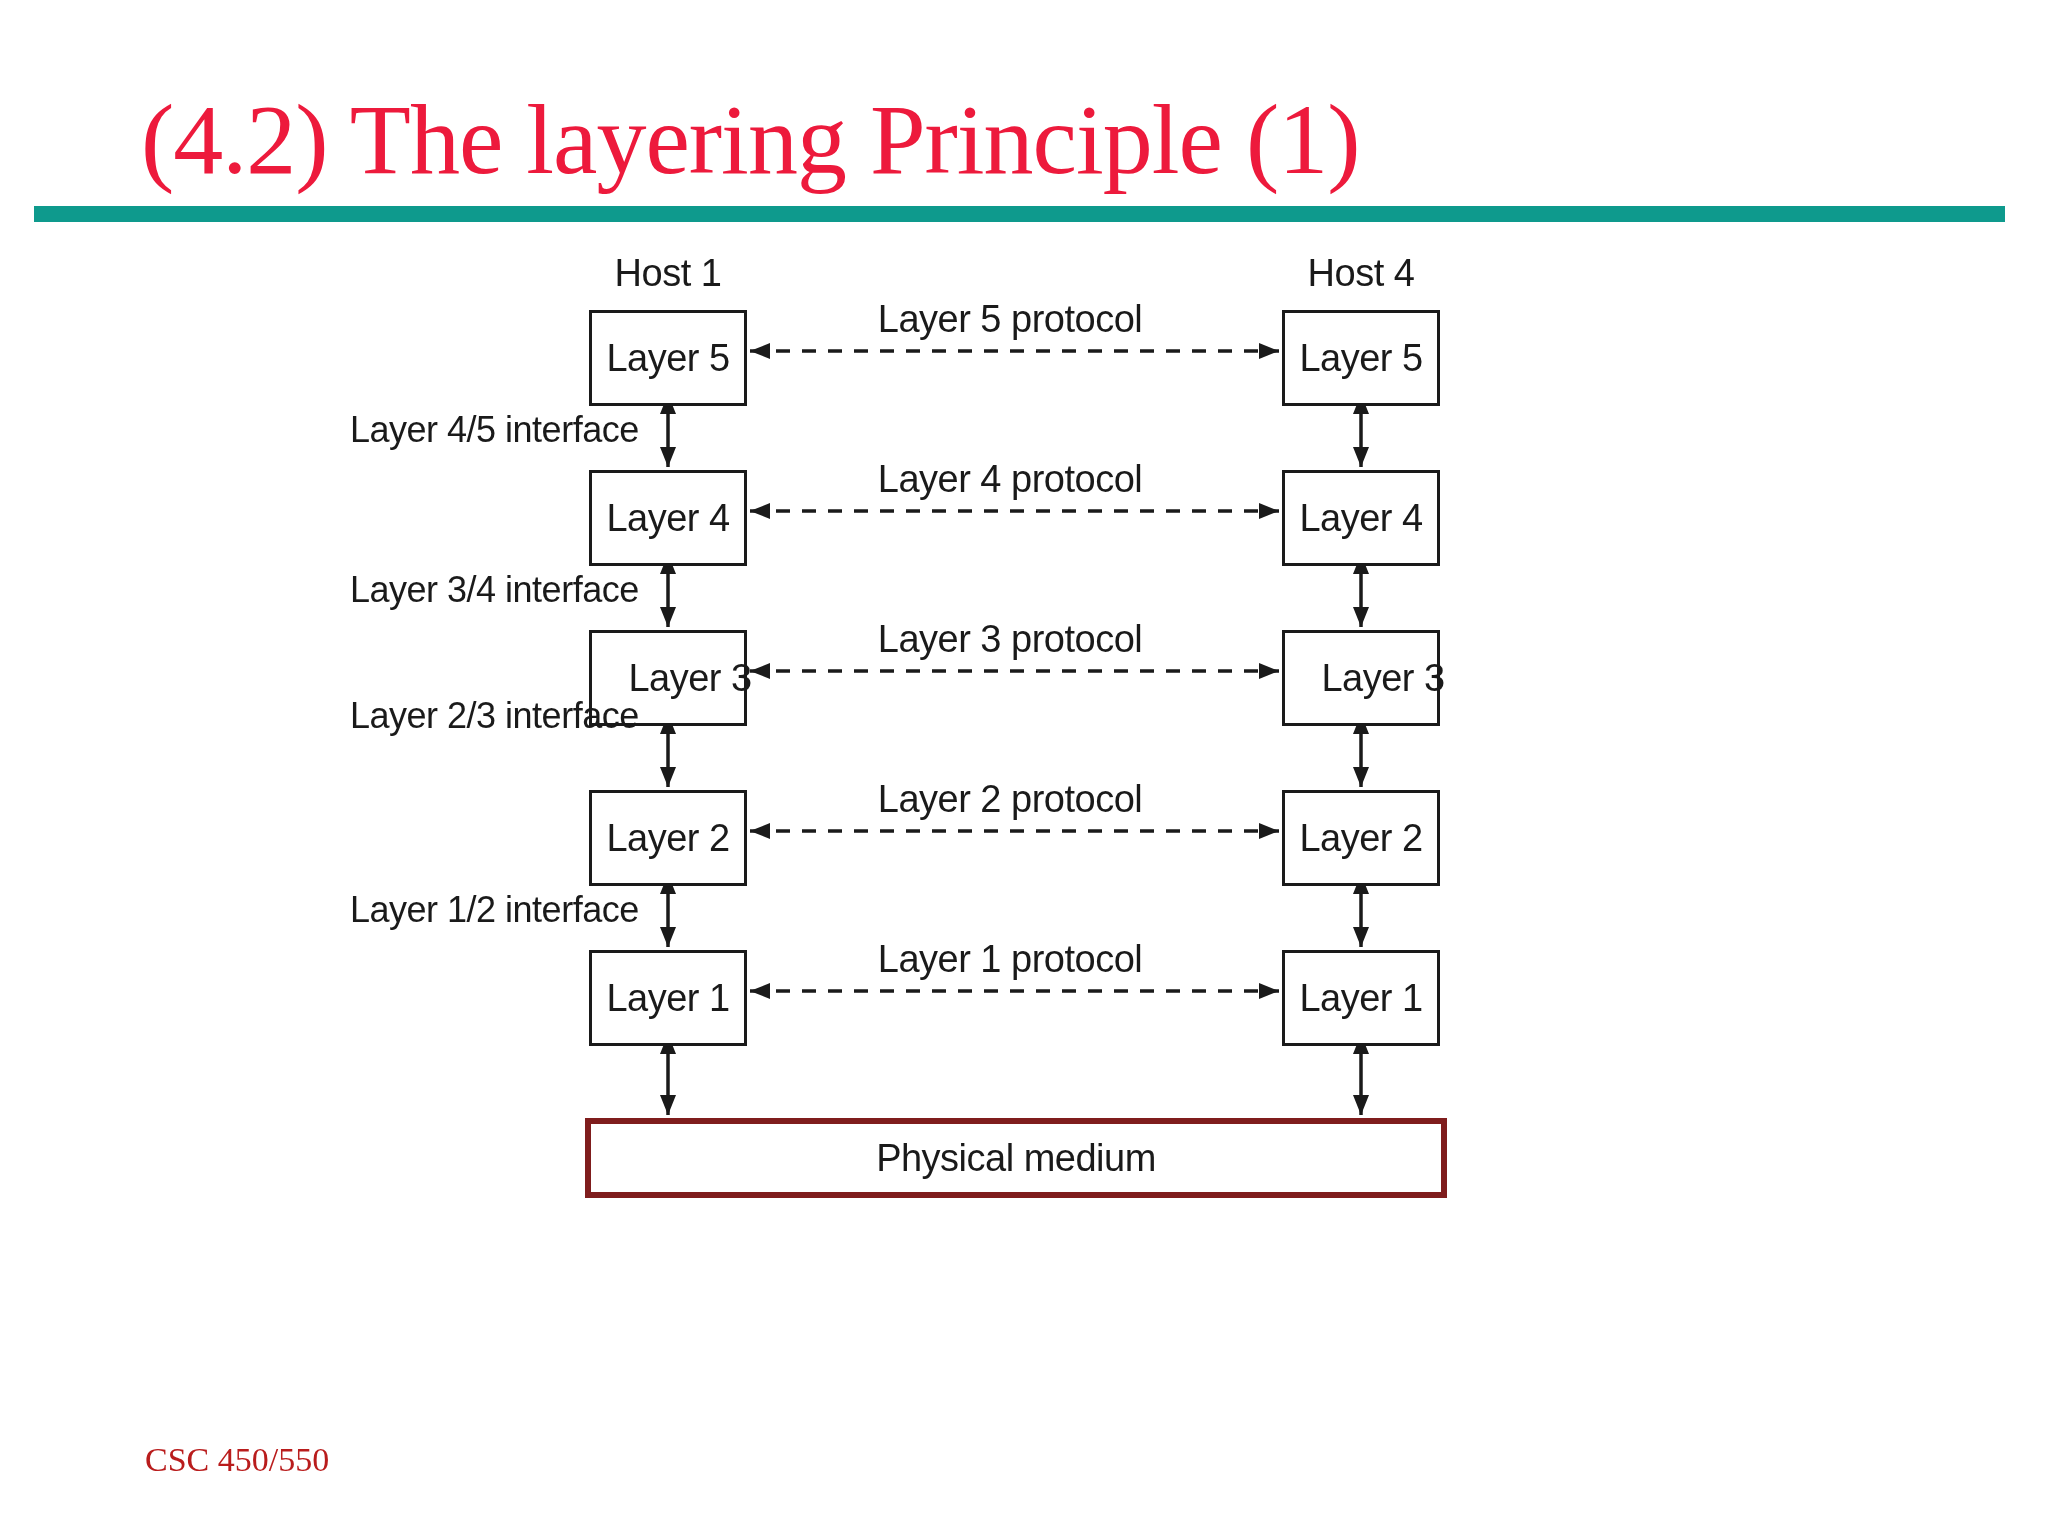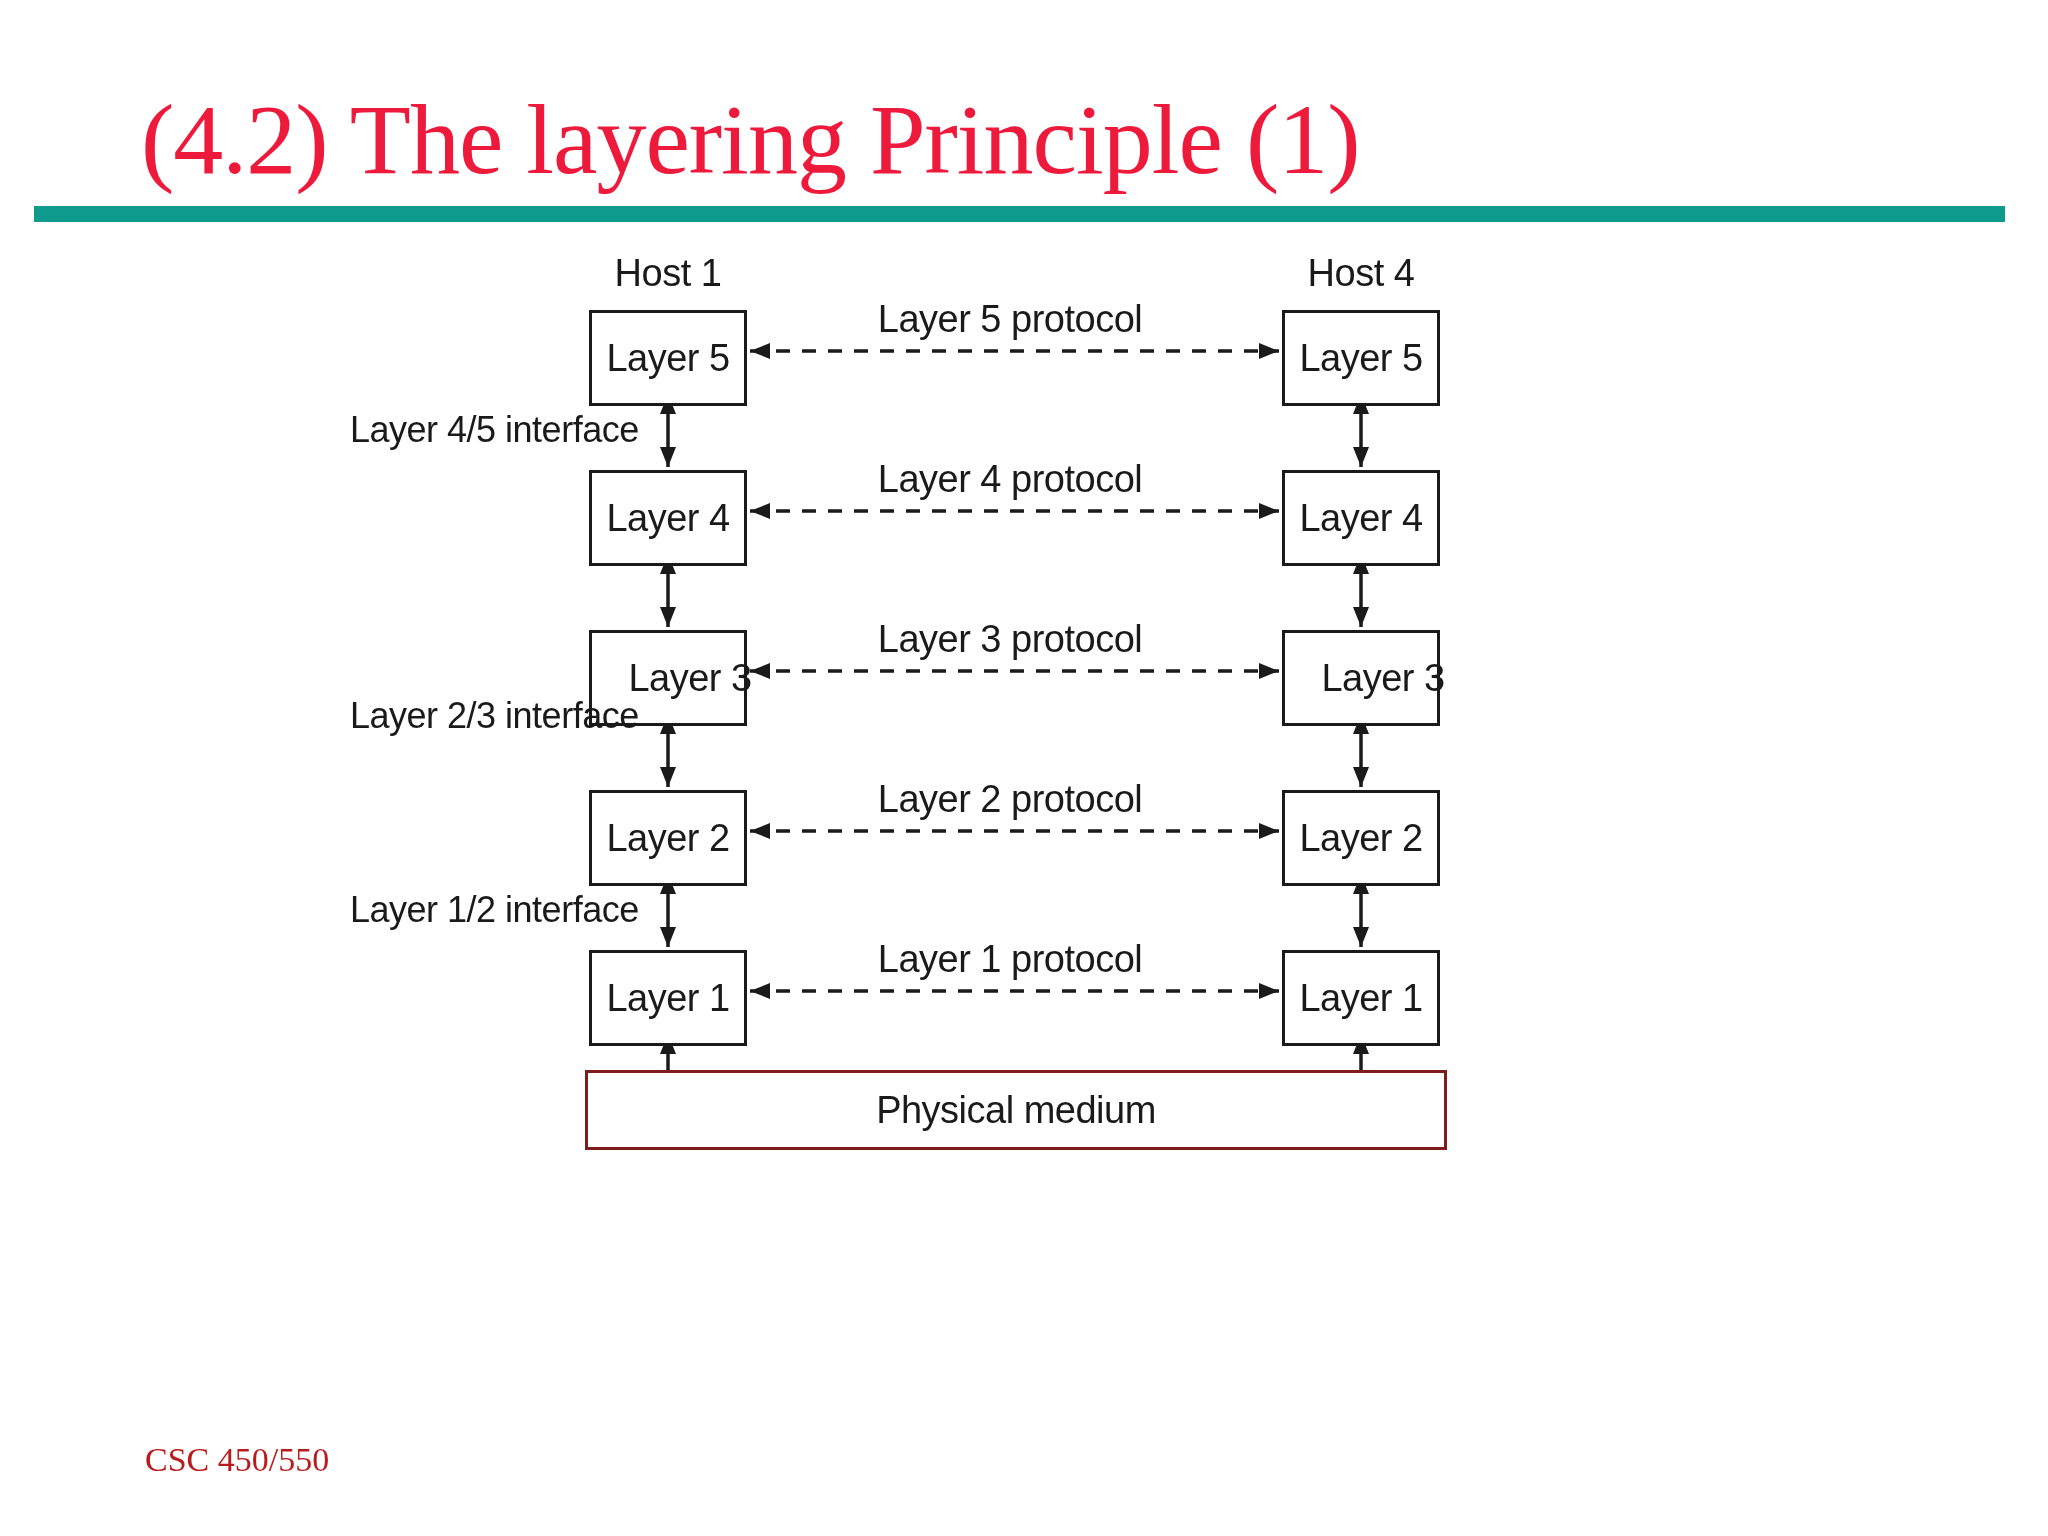--- a/index.html
+++ b/index.html
@@ -23,22 +23,22 @@
   .r0{top:310px;} .r1{top:470px;} .r2{top:630px;padding-left:44px;} .r3{top:790px;} .r4{top:950px;}
 
   .proto-label{position:absolute;left:760px;width:500px;height:46px;line-height:46px;
                text-align:center;font-size:38px;letter-spacing:-0.5px;white-space:nowrap;}
   .p0{top:296px;} .p1{top:456px;} .p2{top:616px;} .p3{top:776px;} .p4{top:936px;}
 
   .iface-label{position:absolute;left:350px;height:44px;line-height:44px;
                font-size:36px;letter-spacing:-0.5px;white-space:nowrap;}
   .i0{top:408px;} .i1{top:568px;} .i2{top:694px;} .i3{top:888px;}
 
-  .physical{position:absolute;left:585px;top:1070px;width:862px;height:80px;
-            border:3px solid #7f1d1d;box-sizing:border-box;background:#ffffff;
+  .physical{position:absolute;left:585px;top:1118px;width:862px;height:80px;
+            border:6px solid #7f1d1d;box-sizing:border-box;background:#ffffff;
             display:flex;align-items:center;justify-content:center;
             font-size:38px;letter-spacing:-0.5px;}
 
   .footer{position:absolute;left:145px;top:1441px;font-family:"Liberation Serif",serif;
           font-size:34px;color:#b91c1c;white-space:nowrap;}
 
   svg.arrows{position:absolute;left:0;top:0;pointer-events:none;}
   .vline{stroke:#1a1a1a;stroke-width:3.5;}
   .dline{stroke:#1a1a1a;stroke-width:3.5;stroke-dasharray:14 12;}
 </style>
@@ -91,19 +91,20 @@
   <div class="box col-right r3">Layer 2</div>
   <div class="box col-right r4">Layer 1</div>
 
   <div class="proto-label p0">Layer 5 protocol</div>
   <div class="proto-label p1">Layer 4 protocol</div>
   <div class="proto-label p2">Layer 3 protocol</div>
   <div class="proto-label p3">Layer 2 protocol</div>
   <div class="proto-label p4">Layer 1 protocol</div>
 
   <div class="iface-label i0">Layer 4/5 interface</div>
+  <div class="iface-label i1">Layer 3/4 interface</div>
   <div class="iface-label i2">Layer 2/3 interface</div>
   <div class="iface-label i3">Layer 1/2 interface</div>
 
   <div class="physical">Physical medium</div>
 
   <div class="footer">CSC 450/550</div>
 </div>
 
 </body></html>

